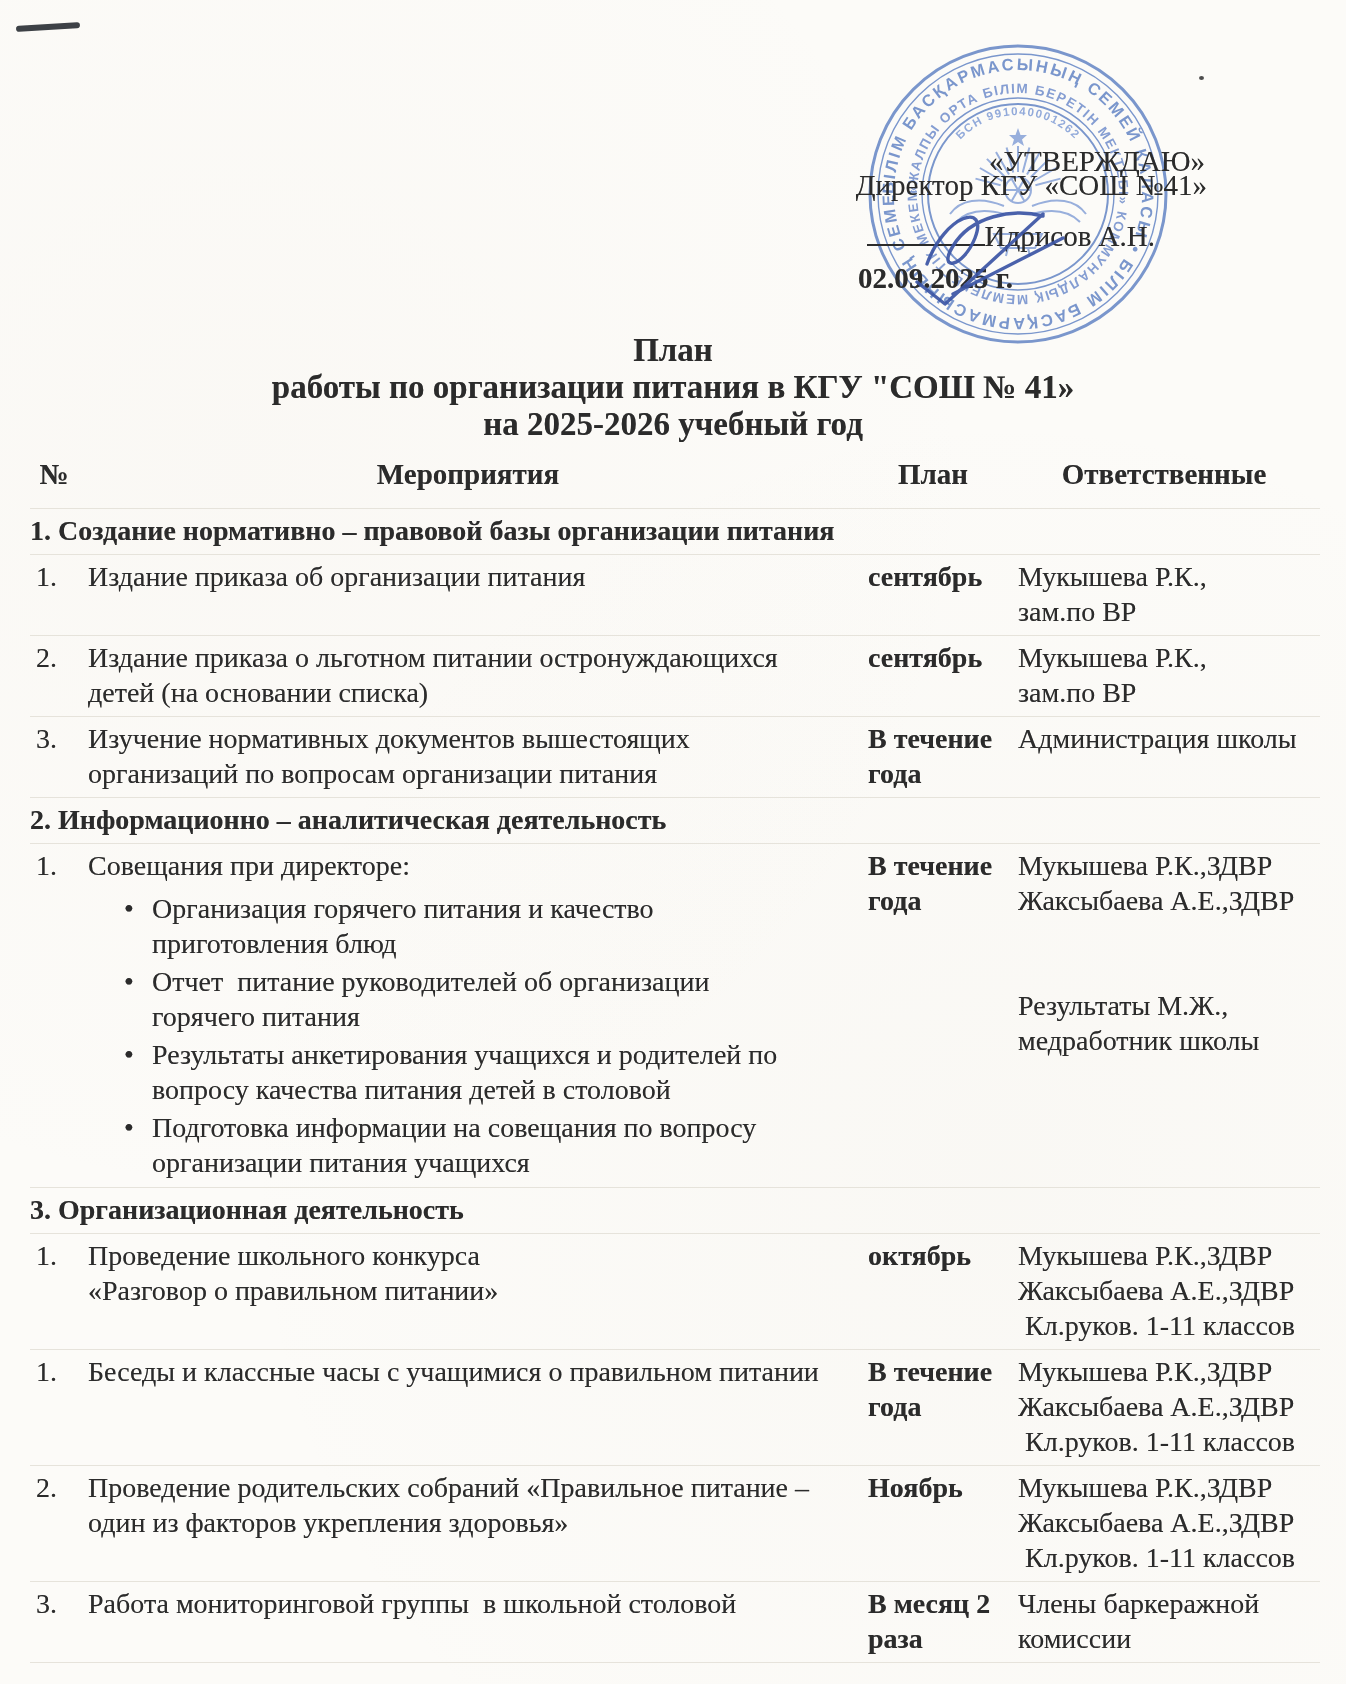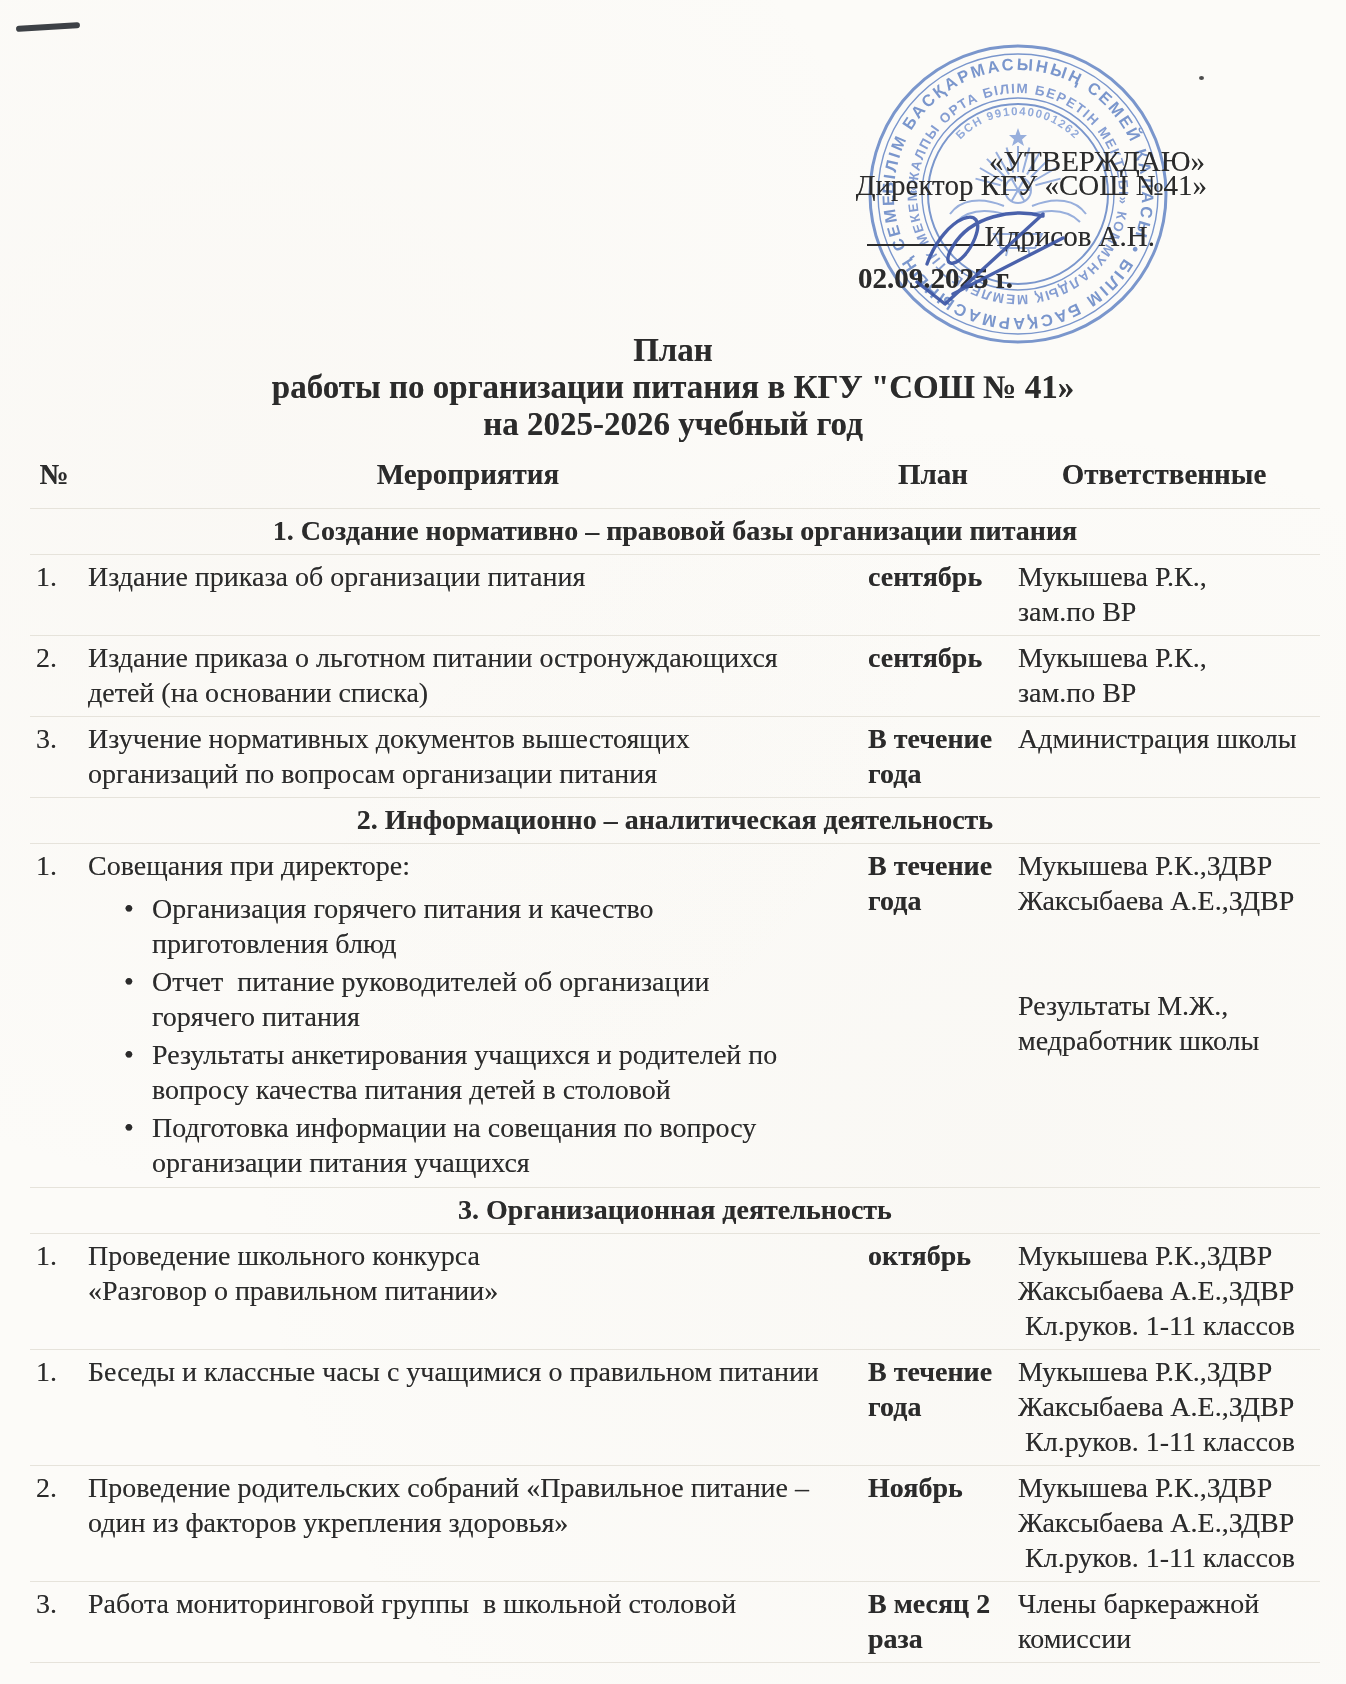--- a/index.html
+++ b/index.html
@@ -25,21 +25,21 @@
   .appr-2{top:168px;right:139px;}
   .appr-3{top:218px;right:191px;}
   .sig-underline{display:inline-block;width:118px;border-bottom:2.5px solid #2b2b2b;height:26px;vertical-align:baseline;}
   .appr-date{position:absolute;left:858px;top:262px;font-weight:bold;font-size:29px;z-index:3;white-space:nowrap;}
   
   .doc-title{position:absolute;left:0;top:332px;width:100%;text-align:center;font-weight:bold;font-size:33px;line-height:37px;}
   
   .doc-table{position:absolute;left:30px;top:445px;width:1290px;border-collapse:collapse;table-layout:fixed;font-size:28px;line-height:35px;}
   .doc-table th, .doc-table td{vertical-align:top;border-bottom:1px solid #e6e3db;text-align:left;}
   .doc-table th{font-size:29px;font-weight:bold;text-align:center;padding:12px 0 16px;}
-  .section-row td{text-align:center;font-weight:bold;padding:4px 0 6px;}
+  .section-row td{text-align:left;font-weight:bold;padding:4px 0 6px;}
   .cell-num{padding:4px 0 6px 6px;}
   .cell-activity{padding:4px 0 4px 10px;}
   .cell-term{padding:4px 0 6px 10px;font-weight:bold;}
   .cell-resp{padding:4px 2px 6px 10px;}
   .line{white-space:pre-wrap;min-height:35px;}
   ul.bullets{list-style:none;margin:8px 0 0 28px;padding:0;}
   ul.bullets li{position:relative;padding-left:36px;margin:0 0 3px 0;}
   ul.bullets li::before{content:"\2022";position:absolute;left:8px;top:0;font-size:28px;}
   
   .doc-table, .appr, .appr-date, .doc-title{text-shadow:0 0 .4px rgba(40,40,40,.45);}

